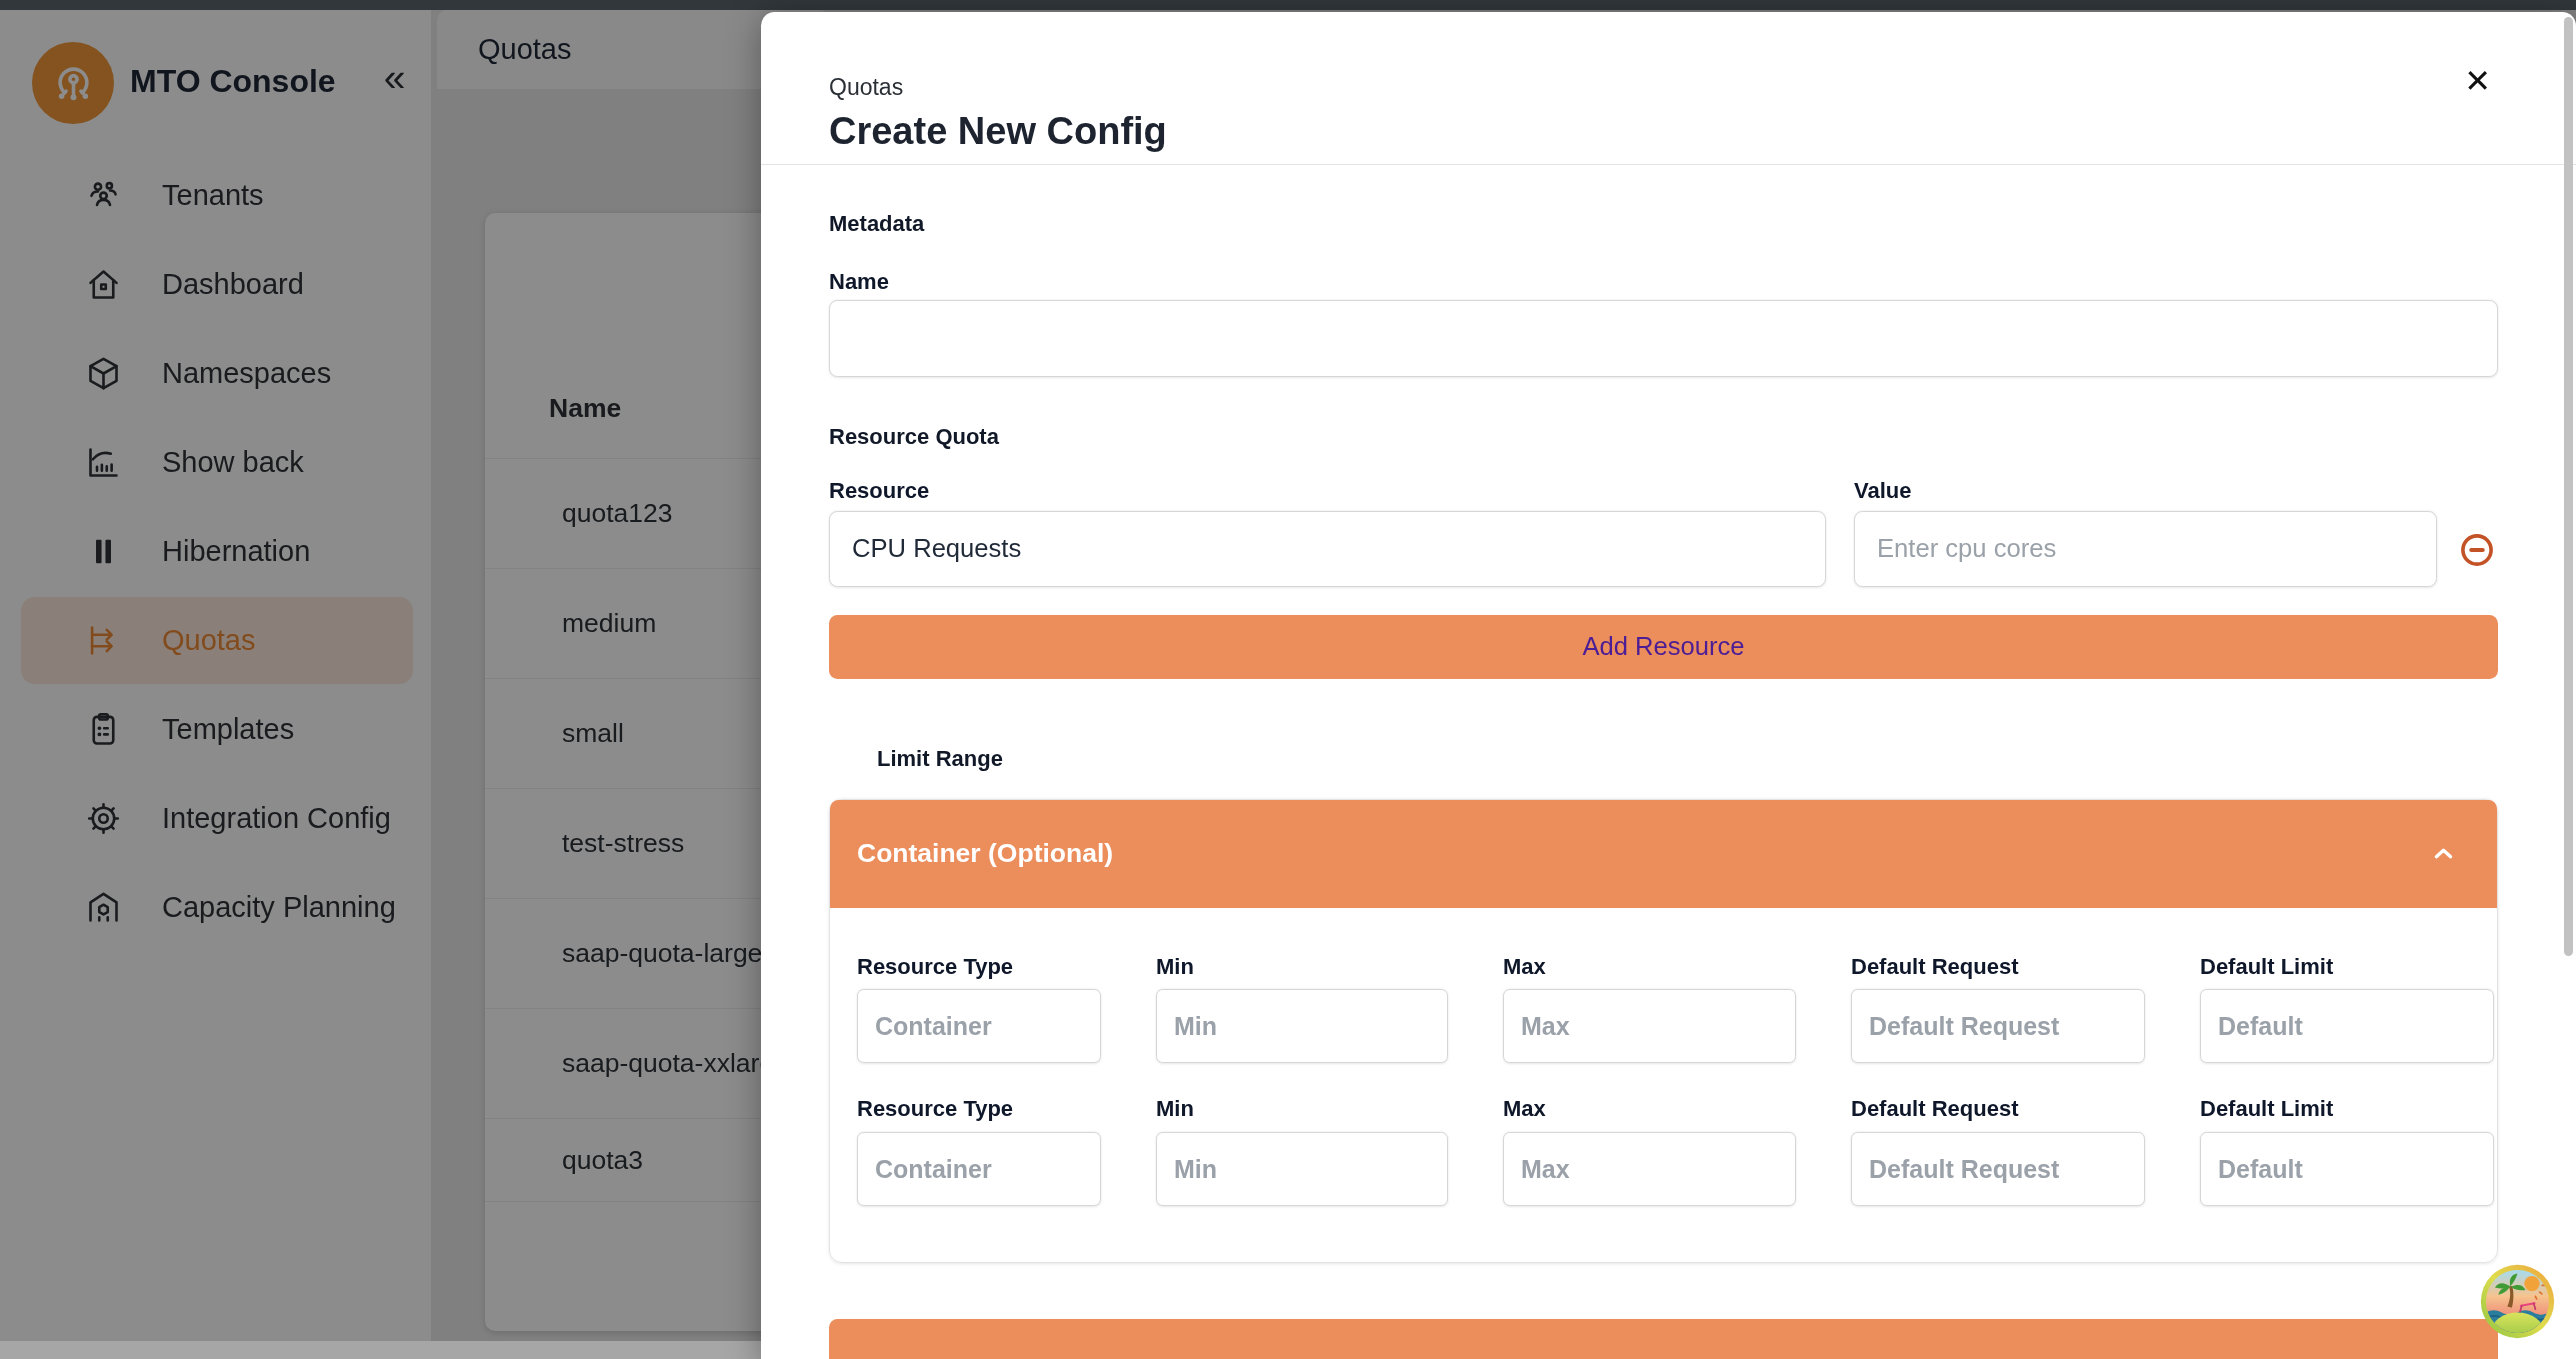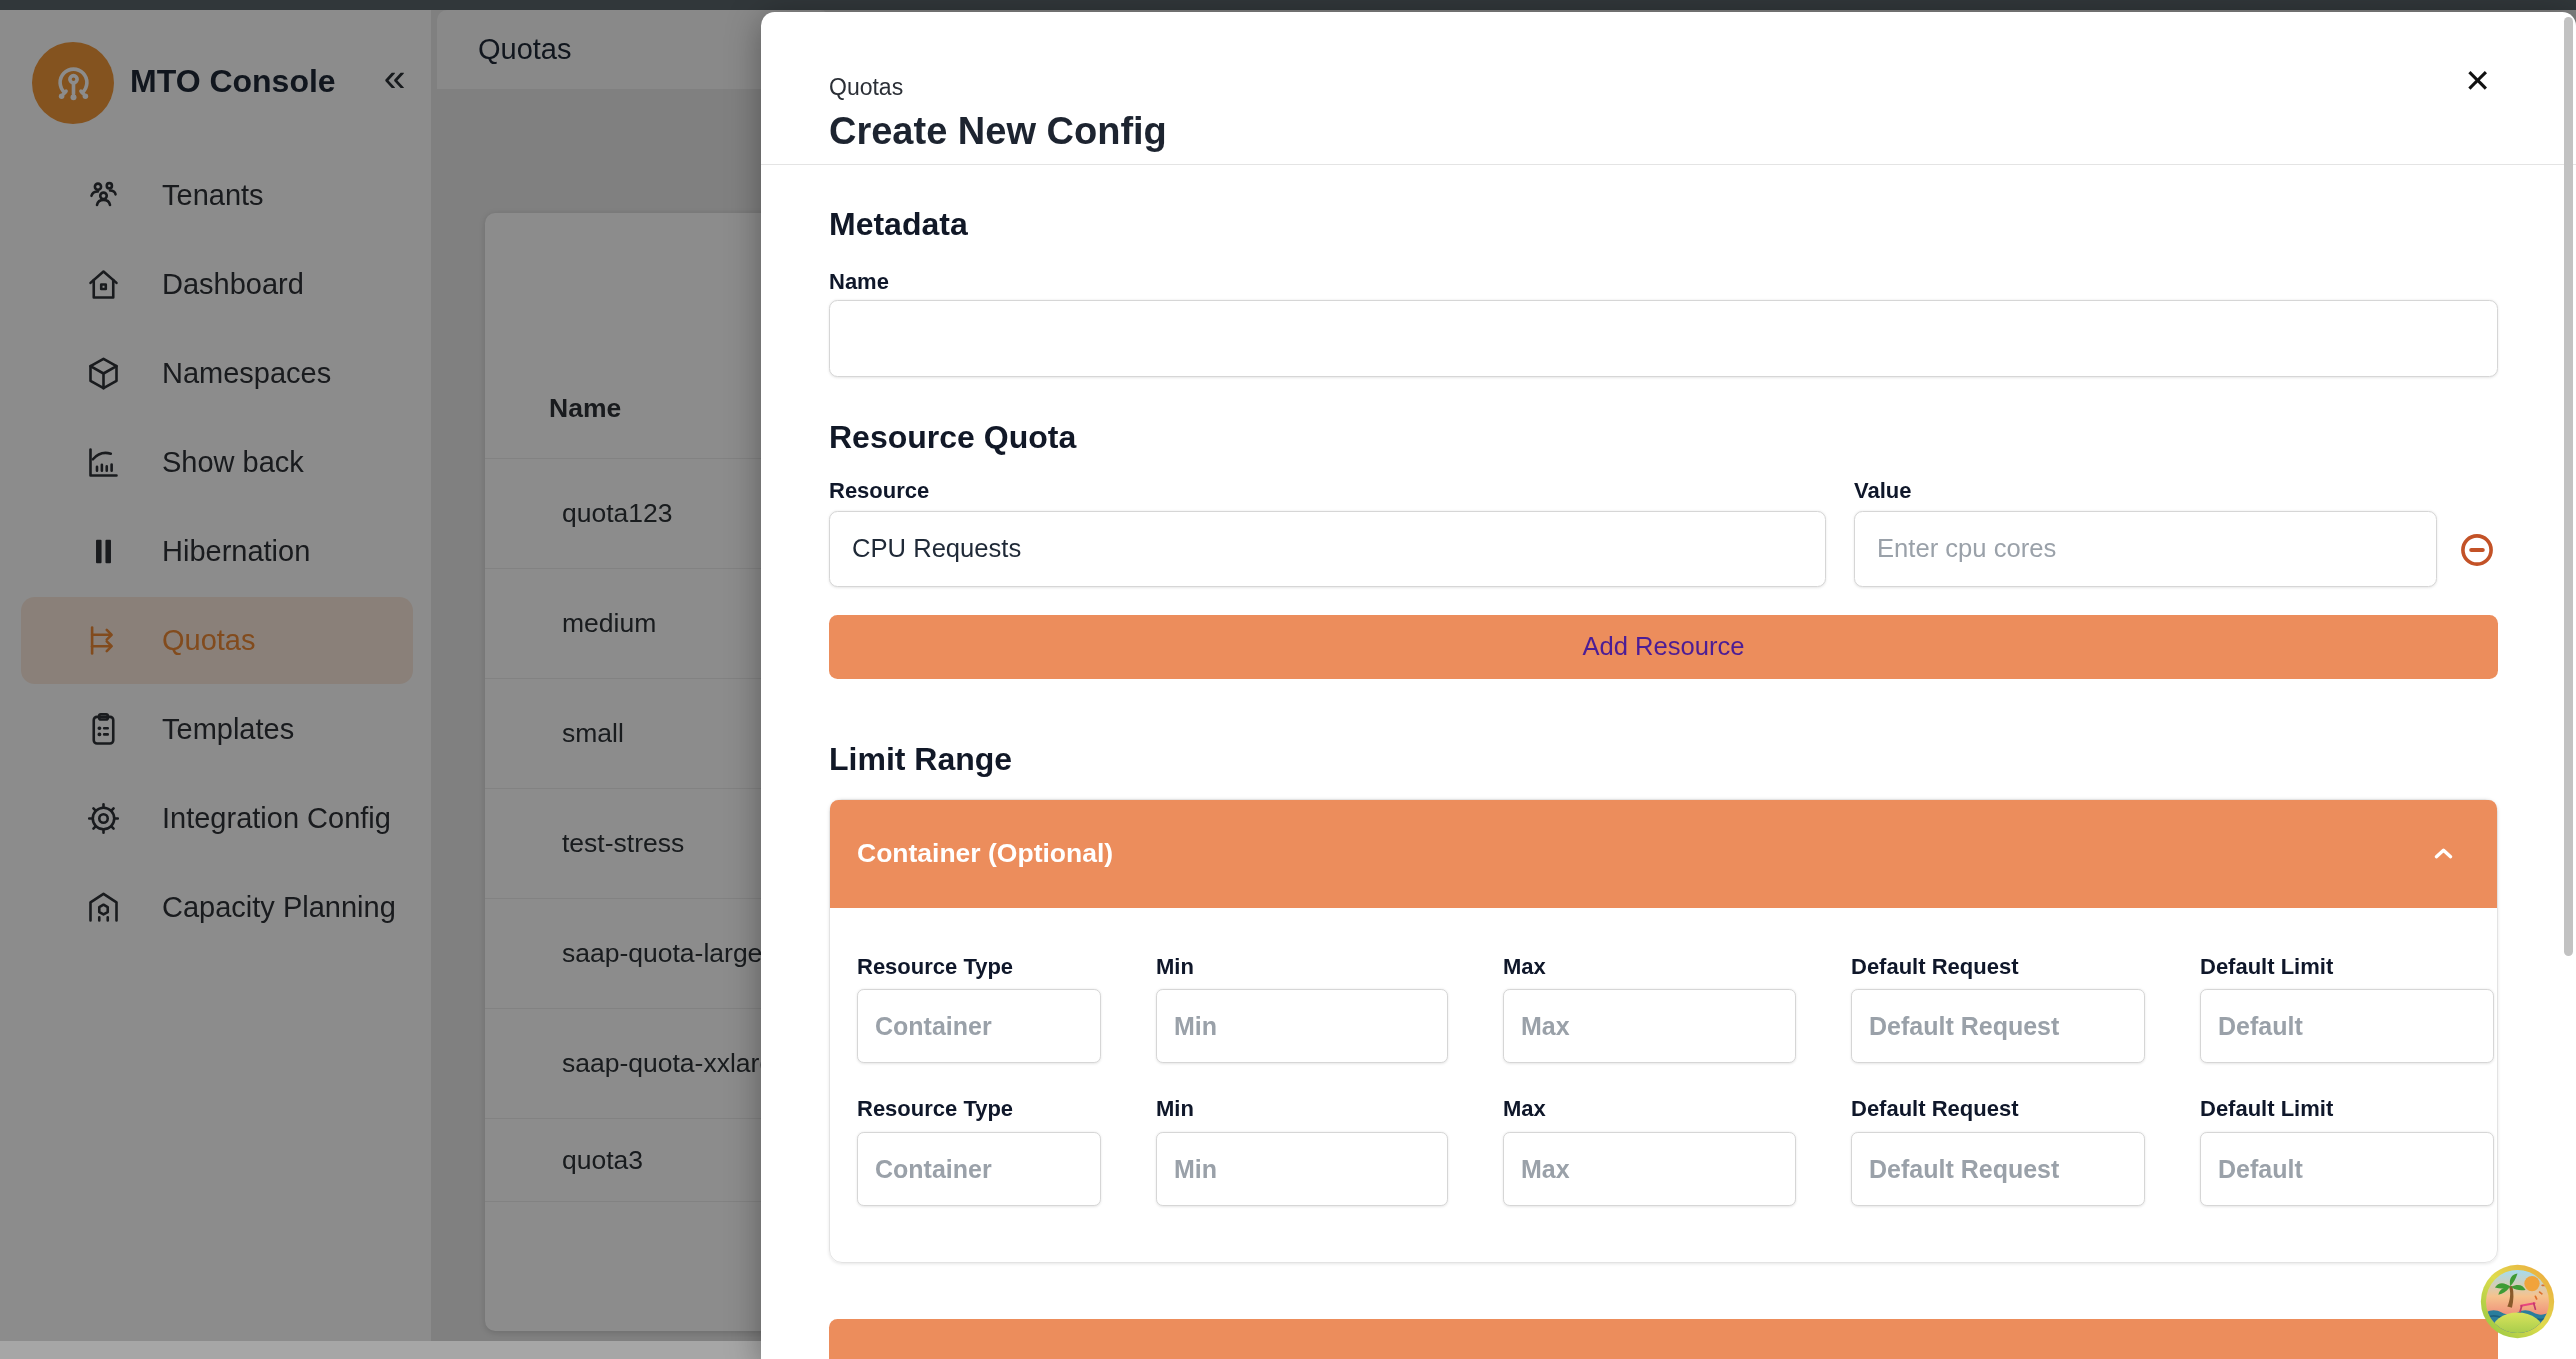--- a/index.html
+++ b/index.html
@@ -46,38 +46,38 @@
   .dim{position:absolute;inset:0;background:rgba(0,0,0,0.45);z-index:10;}
 
   
   .modal{position:absolute;left:761px;top:12px;width:1815px;height:1347px;background:#ffffff;
     border-radius:13.7px 13.7px 0 0;z-index:20;box-shadow:0 6.8px 34px rgba(0,0,0,.35);overflow:hidden;}
   .m-header{position:relative;padding:63px 80px 0 68px;height:89px;border-bottom:1.7px solid #e4e4e4;box-sizing:content-box;}
   .m-crumb{font-size:23px;color:#2b2f36;line-height:25.6px;}
   .m-title{font-size:38px;font-weight:700;color:#1d2430;line-height:44px;margin-top:8.5px;}
   .m-close{position:absolute;right:85px;top:53px;font-size:32px;color:#111;cursor:pointer;line-height:1;}
   .m-body{padding:0 78px 0 68px;}
-  .sec-h{font-size:32px;font-weight:700;color:#111827;line-height:32px;}
+  .sec-h{font-size:22px;font-weight:700;color:#111827;line-height:32px;}
   .h-meta{margin-top:43px;}
   .f-label{font-size:22px;font-weight:700;color:#0f172a;line-height:25.6px;}
   .inp{box-sizing:border-box;border:1.7px solid #d6d6d6;border-radius:8.5px;background:#fff;
     font-family:"Liberation Sans",sans-serif;font-size:25.6px;color:#1f2937;padding:0 22px;
     box-shadow:0 0.9px 2.6px rgba(0,0,0,.10);outline:none;width:100%;}
   .inp::placeholder{color:#9aa1a9;}
   .name-input{display:block;margin-top:5.1px;height:77px;}
   .h-rq{margin-top:44px;}
   .rq-row{display:flex;margin-top:25.6px;align-items:flex-start;}
   .rq-col-res{width:997px;}
   .rq-col-val{width:583px;margin-left:28px;}
   .rq-row .inp{margin-top:6.8px;height:76px;}
   .minus-wrap{margin-left:22px;margin-top:54px;width:36px;height:36px;cursor:pointer;}
   .add-btn{margin-top:28px;height:64px;width:100%;border:none;border-radius:8.5px;
     background:#EC8D5C;color:#4c1d95;font-size:25.6px;font-family:"Liberation Sans",sans-serif;
     cursor:pointer;display:flex;align-items:center;justify-content:center;}
-  .h-lr{margin-top:64px;}
+  .h-lr{margin-top:64px;margin-left:48px;}
   .lr-card{margin-top:24px;border:0.9px solid #e3e3e3;border-radius:13px;box-shadow:0 0.9px 3.4px rgba(0,0,0,.10);}
   .lr-head{height:108px;background:#EC8D5C;border-radius:8.5px 8.5px 0 0;display:flex;align-items:center;
     padding:0 38px 0 27px;cursor:pointer;}
   .lr-head .lr-title{font-size:26.5px;font-weight:700;color:#ffffff;}
   .lr-head .chev{margin-left:auto;display:flex;}
   .lr-body{padding:46px 0 56px 27px;}
   .lr-grid{display:grid;grid-template-columns:244px 292px 293px 294px 294px;column-gap:55px;}
   .lr-grid + .lr-grid{margin-top:33px;}
   .cell .f-label{display:block;}
   .cell .inp{margin-top:10.2px;height:74px;font-size:25px;padding:0 17px;border-radius:6.8px;font-weight:bold;}

